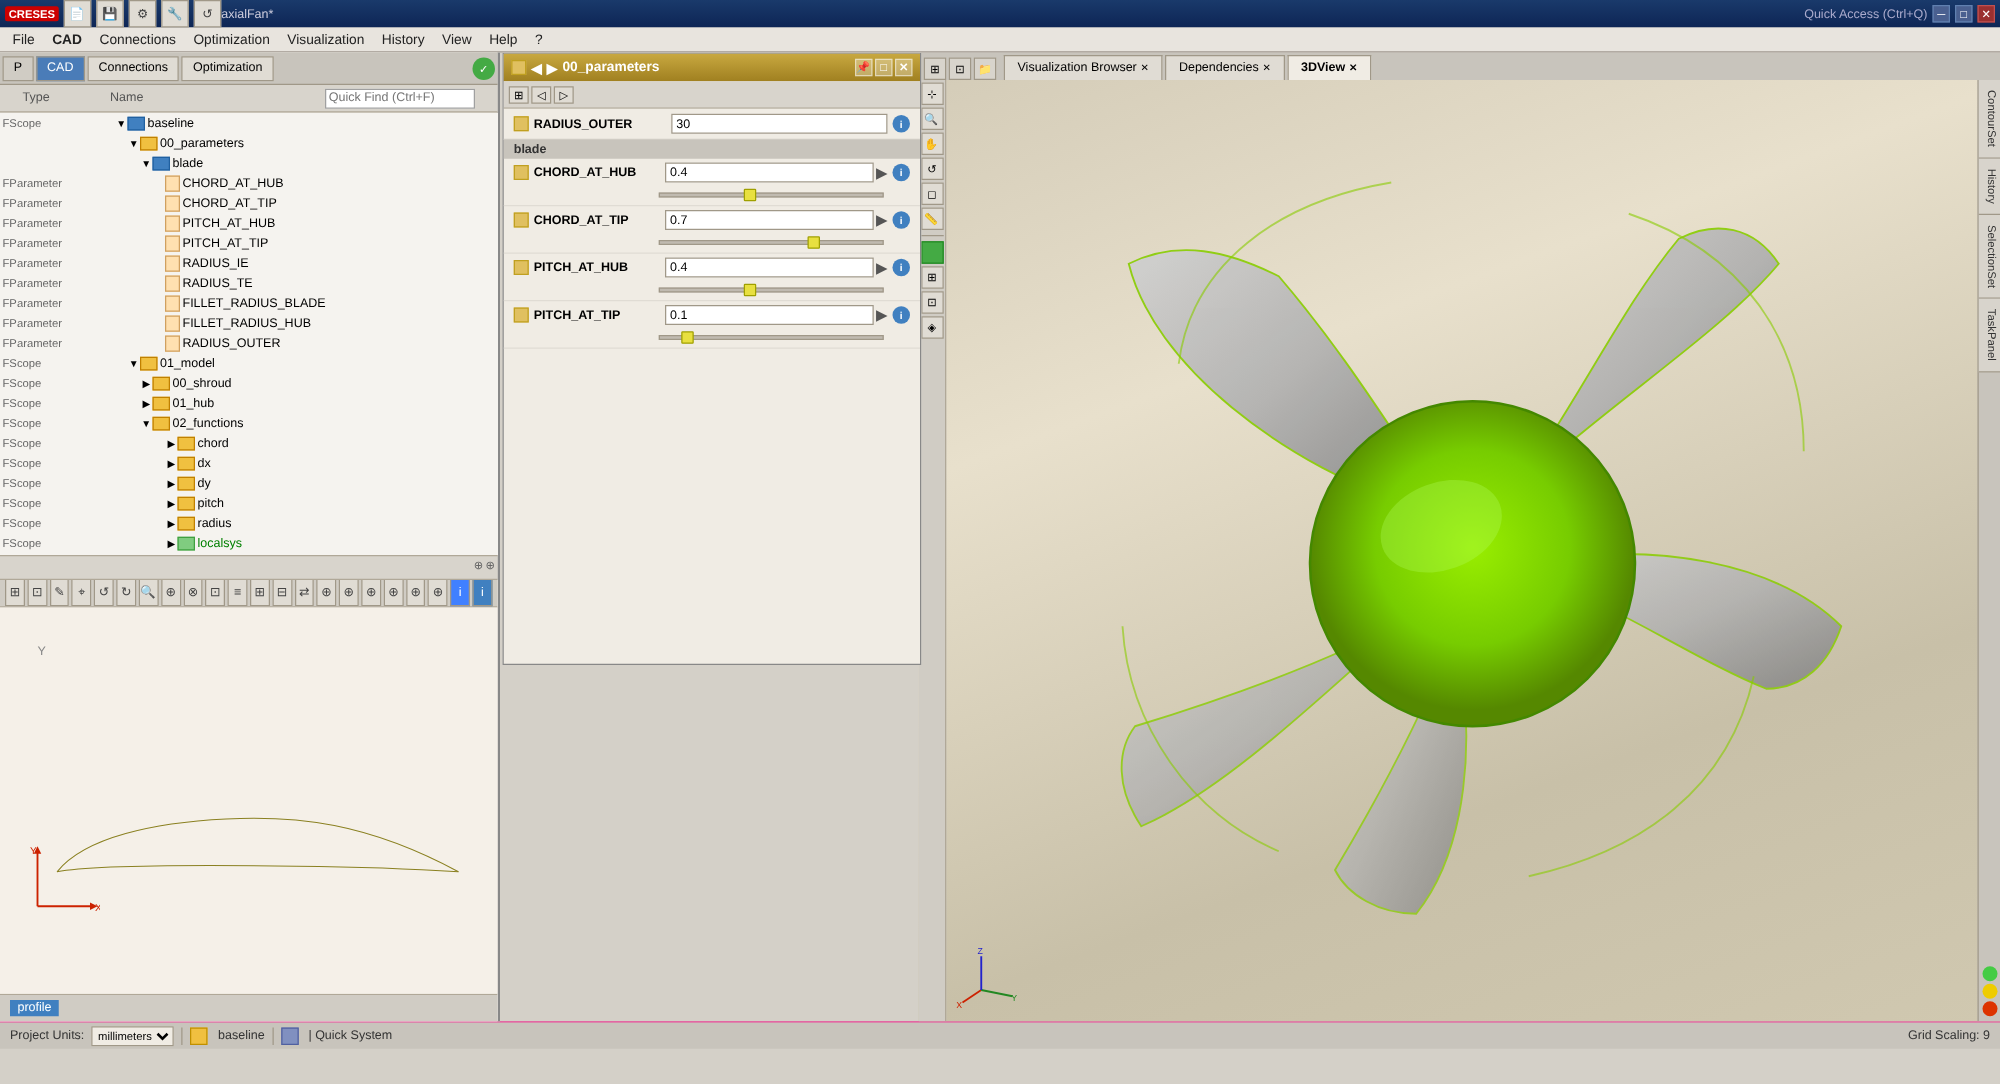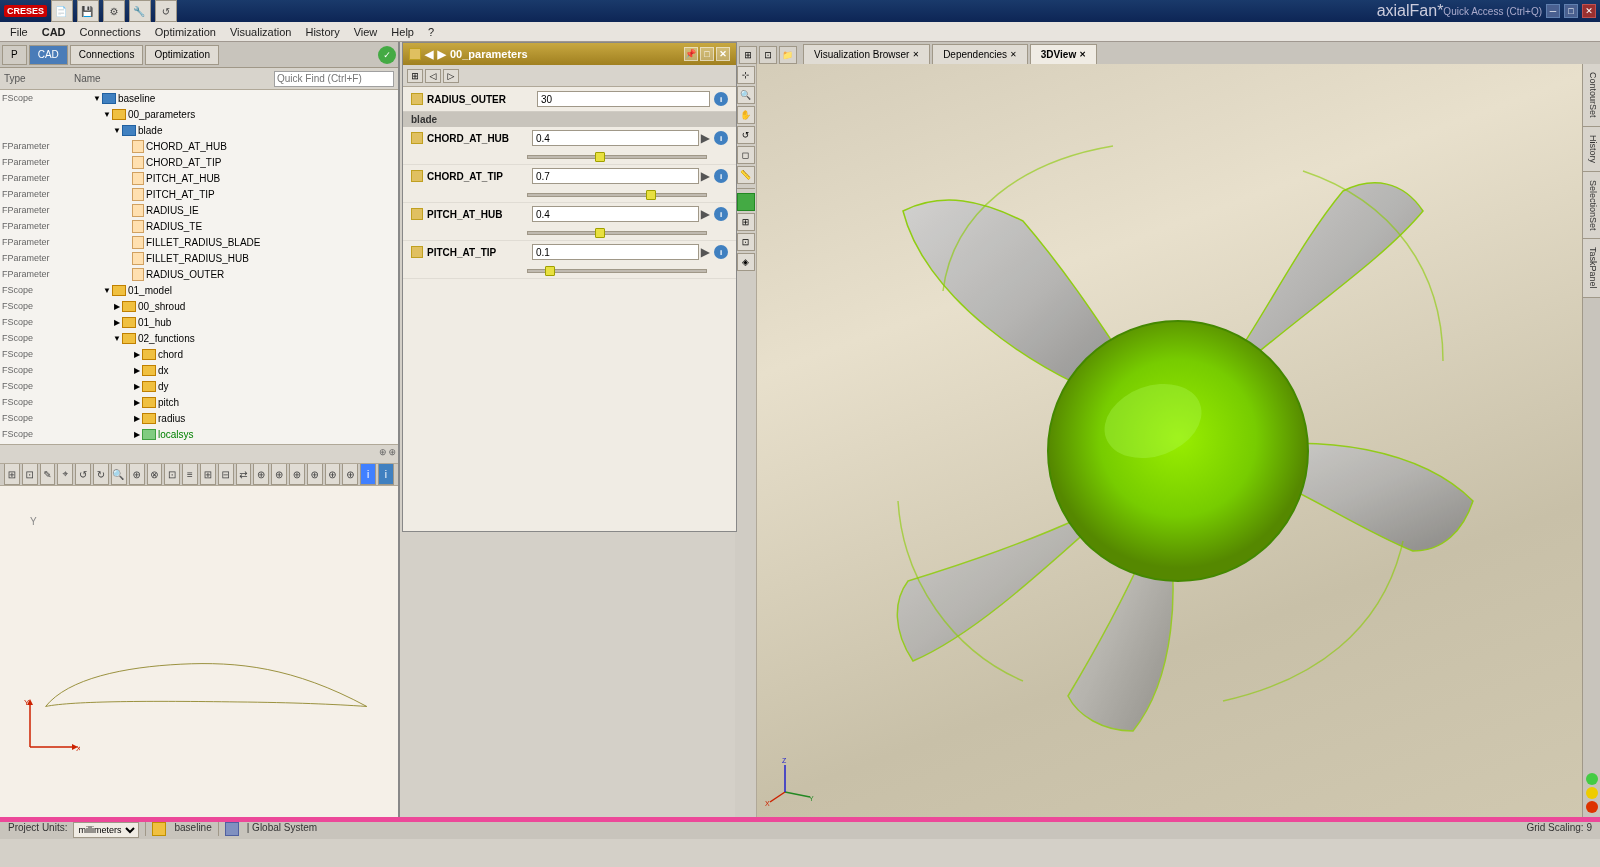--- a/index.html
+++ b/index.html
@@ -9,21 +9,21 @@
     #titlebar {
       height: 22px;
       background: linear-gradient(to bottom, #1a3a6b, #0d2555);
       display: flex;
       align-items: center;
       justify-content: space-between;
       padding: 0 4px;
       color: white;
     }
     #titlebar-left { display: flex; align-items: center; gap: 4px; }
-    #titlebar-title { flex: 1; text-align: right; font-size: 16px; color: #ccd; }
+    #titlebar-title { flex: 1; text-align: left; font-size: 10px; color: #ccd; }
     .creses-logo {
       background: #c00; color: white; font-size: 9px; font-weight: bold; padding: 1px 3px;
       border-radius: 2px;
     }
 
     
     #menubar {
       height: 20px;
       background: #e8e4de;
       border-bottom: 1px solid #a09890;
@@ -189,21 +189,21 @@
 
     <div id="tabs-row" style="display:flex;align-items:center;background:#c8c4bc;border-bottom:1px solid #a09888;height:26px;padding:0 2px;gap:2px;">
       <span class="tab-btn" style="background:#d0ccc4;">P</span>
       <span class="tab-btn active">CAD</span>
       <span class="tab-btn">Connections</span>
       <span class="tab-btn">Optimization</span>
       <span style="flex:1;"></span>
       <span style="width:18px;height:18px;background:#44aa44;border-radius:50%;display:inline-flex;align-items:center;justify-content:center;font-size:9px;color:white;">✓</span>
     </div>
 
-    <div style="display:flex;align-items:center;background:#d8d4cc;border-bottom:1px solid #b0a898;padding:2px 4px;height:22px;">
+    <div style="display:flex;align-items:center;background:#d8d4cc;border-bottom:1px solid #b0a898;padding:2px 18px;height:22px;">
       <span style="width:70px;font-size:10px;color:#555;">Type</span>
       <span style="font-size:10px;color:#555;flex:1;">Name</span>
       <input type="text" style="width: 120px; height: 16px; font-size: 10px; border: 1px solid rgb(160, 160, 160); padding: 0px 2px;" placeholder="Quick Find (Ctrl+F)">
     </div>
 
     <div id="tree-panel" style="height:240px;background:#f5f3ef;overflow-y:auto;padding:0;">
 
       <div class="tree-item">
         <span class="type-label">FScope</span>
         <span style="display:inline-block;width:10px;"></span>
@@ -407,20 +407,23 @@
         </svg>
 
         <svg style="position:absolute;left:40px;top:40%;width:calc(100% - 60px);height:160px;" viewBox="0 0 600 150" preserveAspectRatio="xMidYMid meet">
 
           <path d="M 10,90 C 50,40 150,20 250,15 C 350,10 450,20 580,90" stroke="#8a8020" stroke-width="1.5" fill="none"></path>
 
           <path d="M 10,90 C 60,80 200,80 350,82 C 450,83 520,86 580,90" stroke="#8a8020" stroke-width="1.5" fill="none"></path>
         </svg>
       </div>
 
+      <div style="height:22px;background:#d0ccc4;border-top:1px solid #b0a898;display:flex;align-items:center;padding:0 8px;font-size:10px;">
+        <span style="background:#4080c0;color:white;padding:1px 6px;font-size:10px;">profile</span>
+      </div>
     </div>
   </div>
 
   <div style="position:absolute;left:402px;top:0;width:335px;height:490px;background:#f0ece4;border:1px solid #888;z-index:10;display:flex;flex-direction:column;">
 
     <div style="background:linear-gradient(to bottom,#c8a840,#a08020);color:white;font-size:11px;font-weight:bold;padding:3px 6px;display:flex;align-items:center;justify-content:space-between;height:22px;">
       <div style="display:flex;align-items:center;gap:4px;">
         <span style="width:12px;height:12px;background:#e0c060;border:1px solid #c0a020;display:inline-block;"></span>
         <span style="cursor:pointer;">◀</span>
         <span style="cursor:pointer;">▶</span>
@@ -605,28 +608,28 @@
           <div style="width:12px;height:12px;background:#44cc44;border-radius:50%;"></div>
           <div style="width:12px;height:12px;background:#eecc00;border-radius:50%;"></div>
           <div style="width:12px;height:12px;background:#dd3300;border-radius:50%;"></div>
         </div>
       </div>
     </div>
   </div>
 
 </div>
 
-<div id="statusbar" style="height:22px;background:#c8c4bc;border-top:5px solid #ec4899;display:flex;align-items:flex-start;padding:0 8px;gap:6px;font-size:10px;color:#333;">
+<div id="statusbar" style="height:22px;background:#c8c4bc;border-top:1px solid #ec4899;display:flex;align-items:center;padding:0 8px;gap:6px;font-size:10px;color:#333;">
   <span>Project Units:</span>
   <select style="height:16px;font-size:9px;border:1px solid #a09888;background:#f0ece4;">
     <option>millimeters</option>
     <option>meters</option>
     <option>inches</option>
   </select>
   <span style="width:1px;height:14px;background:#a09888;"></span>
   <span style="display:inline-block;width:14px;height:14px;background:#f0c040;border:1px solid #c09000;margin-right:2px;"></span>
   <span>baseline</span>
   <span style="width:1px;height:14px;background:#a09888;"></span>
   <span style="display:inline-block;width:14px;height:14px;background:#8090c0;border:1px solid #5060a0;margin-right:2px;"></span>
-  <span>| Global System</span>
+  <span>| Quick System</span>
   <span style="flex:1;"></span>
   <span>Grid Scaling: 9</span>
 </div>
 
 </body></html>

